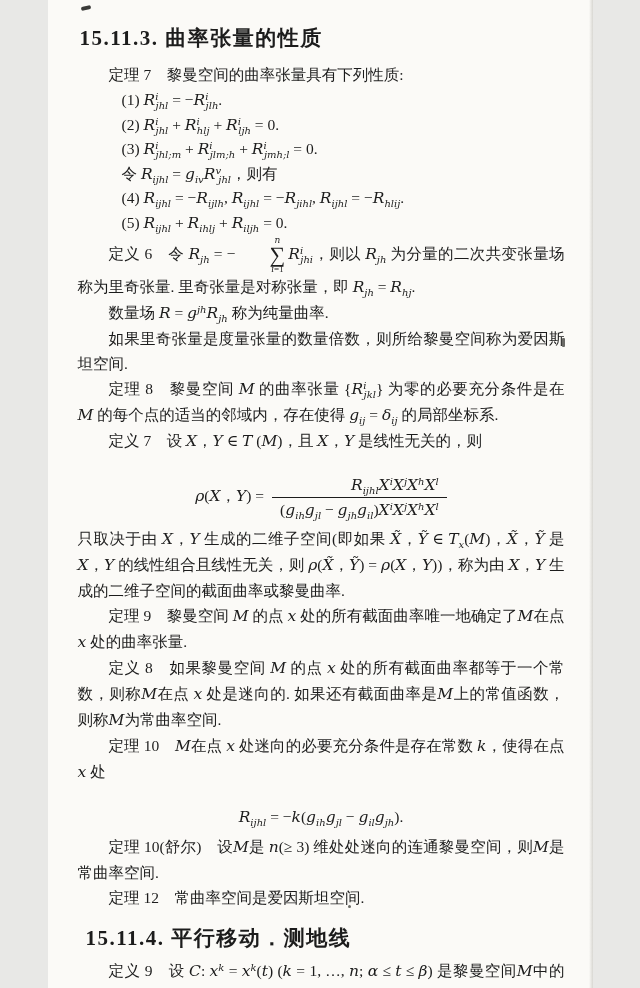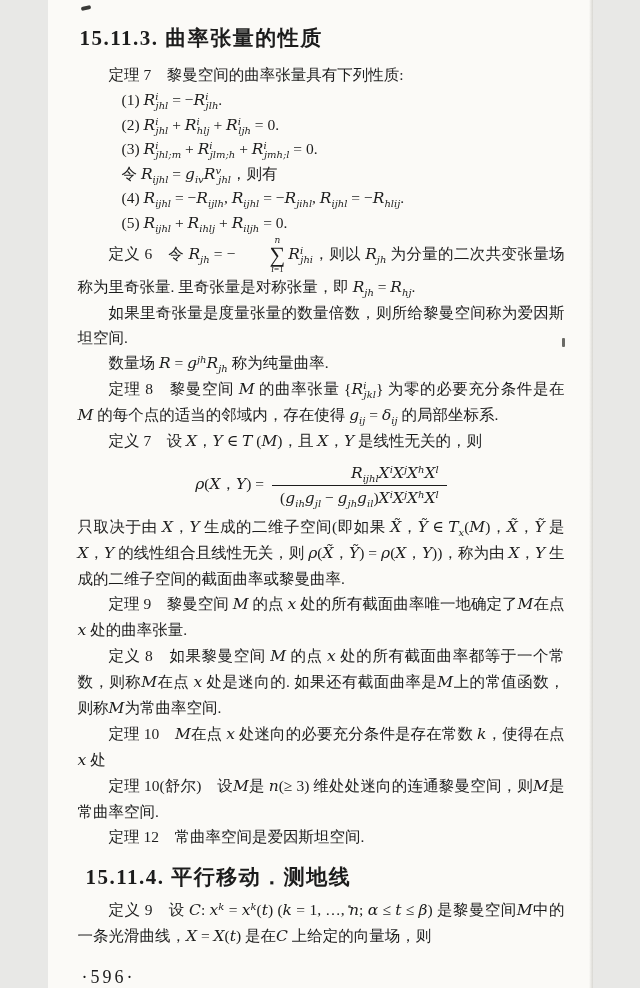--- a/index.html
+++ b/index.html
@@ -40,21 +40,21 @@
   sub { vertical-align:-4px; }
   sup + sub { margin-left:-0.28em; }
   .flist { padding-left:44px; margin:1px 0; }
   .fline { line-height:24.5px; white-space:nowrap; }
   .sum {
     display:inline-flex; flex-direction:column; align-items:center;
     vertical-align:middle; line-height:1; margin:0 3px;
   }
   .sum .lim { font-size:9px; line-height:9px; }
   .sum .sig { font-size:22px; line-height:20px; }
-  .formula { text-align:center; margin:8px 0 5px; line-height:24px; }
+  .formula { text-align:center; margin:20px 0 5px; line-height:24px; }
   .flhs { margin-right:8px; }
   .frac {
     display:inline-block; vertical-align:middle; text-align:right;
     line-height:22px;
   }
   .frac .num { display:block; padding:0 8px 1px; }
   .frac .den { display:block; border-top:1.5px solid #1c1c1c; padding:1px 8px 0; }
   .pagenum {
     margin-top:16px; margin-left:4px;
     font-size:18px; letter-spacing:3px; font-weight:normal;
@@ -92,40 +92,41 @@
       <div class="fline">(5) <i>R</i><sub>ijhl</sub> + <i>R</i><sub>ihlj</sub> + <i>R</i><sub>iljh</sub> = 0.</div>
     </div>
 
 
     <p class="para indent"><b>定义 6</b>　令 <i>R</i><sub>jh</sub> = −<span class="sum">
           <span class="lim"><i>n</i></span>
           <span class="sig">∑</span>
           <span class="lim"><i>i</i>=1</span>
         </span><i>R</i><sup>i</sup><sub>jhi</sub>，则以 <i>R</i><sub>jh</sub> 为分量的二次共变张量场称为<b>里奇张量</b>. 里奇张量是对称张量，即 <i>R</i><sub>jh</sub> = <i>R</i><sub>hj</sub>.</p>
 
+    <p class="para indent">数量场 <i>R</i> = <i>g</i><sup>jh</sup><i>R</i><sub>jh</sub> 称为<b>纯量曲率</b>.</p>
+
     <p class="para indent">如果里奇张量是度量张量的数量倍数，则所给黎曼空间称为<b>爱因斯坦空间</b>.</p>
-
-    <p class="para indent">数量场 <i>R</i> = <i>g</i><sup>jh</sup><i>R</i><sub>jh</sub> 称为<b>纯量曲率</b>.</p>
 
     <p class="para indent"><b>定理 8</b>　黎曼空间 <i>M</i> 的曲率张量 {<i>R</i><sup>i</sup><sub>jkl</sub>} 为零的必要充分条件是在 <i>M</i> 的每个点的适当的邻域内，存在使得 <i>g</i><sub>ij</sub> = <i>δ</i><sub>ij</sub> 的局部坐标系.</p>
 
     <p class="para indent"><b>定义 7</b>　设 <i>X</i>，<i>Y</i> ∈ <i>T</i> (<i>M</i>)，且 <i>X</i>，<i>Y</i> 是线性无关的，则</p>
 
     <div class="formula">
       <span class="flhs"><i>ρ</i>(<i>X</i>，<i>Y</i>) =</span><span class="frac"><span class="num"><i>R</i><sub>ijhl</sub><i>X</i><sup>i</sup><i>X</i><sup>j</sup><i>X</i><sup>h</sup><i>X</i><sup>l</sup></span><span class="den">(<i>g</i><sub>ih</sub><i>g</i><sub>jl</sub> − <i>g</i><sub>jh</sub><i>g</i><sub>il</sub>)<i>X</i><sup>i</sup><i>X</i><sup>j</sup><i>X</i><sup>h</sup><i>X</i><sup>l</sup></span></span>
     </div>
 
     <p class="para">只取决于由 <i>X</i>，<i>Y</i> 生成的二维子空间(即如果 <i>X̃</i>，<i>Ỹ</i> ∈ <i>T</i><sub>x</sub>(<i>M</i>)，<i>X̃</i>，<i>Ỹ</i> 是 <i>X</i>，<i>Y</i> 的线性组合且线性无关，则 <i>ρ</i>(<i>X̃</i>，<i>Ỹ</i>) = <i>ρ</i>(<i>X</i>，<i>Y</i>))，称为由 <i>X</i>，<i>Y</i> 生成的二维子空间的<b>截面曲率</b>或<b>黎曼曲率</b>.</p>
 
     <p class="para indent"><b>定理 9</b>　黎曼空间 <i>M</i> 的点 <i>x</i> 处的所有截面曲率唯一地确定了<i>M</i>在点 <i>x</i> 处的曲率张量.</p>
 
     <p class="para indent"><b>定义 8</b>　如果黎曼空间 <i>M</i> 的点 <i>x</i> 处的所有截面曲率都等于一个常数，则称<i>M</i>在点 <i>x</i> 处是<b>迷向的</b>. 如果还有截面曲率是<i>M</i>上的常值函数，则称<i>M</i>为<b>常曲率空间</b>.</p>
 
     <p class="para indent"><b>定理 10</b>　<i>M</i>在点 <i>x</i> 处迷向的必要充分条件是存在常数 <i>k</i>，使得在点 <i>x</i> 处</p>
 
+    <div class="formula"><i>R</i><sub>ijhl</sub> = −<i>k</i>(<i>g</i><sub>ih</sub><i>g</i><sub>jl</sub> − <i>g</i><sub>il</sub><i>g</i><sub>jh</sub>).</div>
 
     <p class="para indent"><b>定理 10</b>(舒尔)　设<i>M</i>是 <i>n</i>(≥ 3) 维处处迷向的连通黎曼空间，则<i>M</i>是常曲率空间.</p>
 
     <p class="para indent"><b>定理 12</b>　常曲率空间是爱因斯坦空间.</p>
 
     <h1 class="h2">15.11.4. 平行移动．测地线</h1>
 
     <p class="para indent"><b>定义 9</b>　设 <i>C</i>: <i>x</i><sup>k</sup> = <i>x</i><sup>k</sup>(<i>t</i>) (<i>k</i> = 1, …, <i>n</i>; <i>α</i> ≤ <i>t</i> ≤ <i>β</i>) 是黎曼空间<i>M</i>中的一条光滑曲线，<i>X</i> = <i>X</i>(<i>t</i>) 是在<i>C</i> 上给定的向量场，则</p>
 
     <div class="pagenum">·596·</div>

